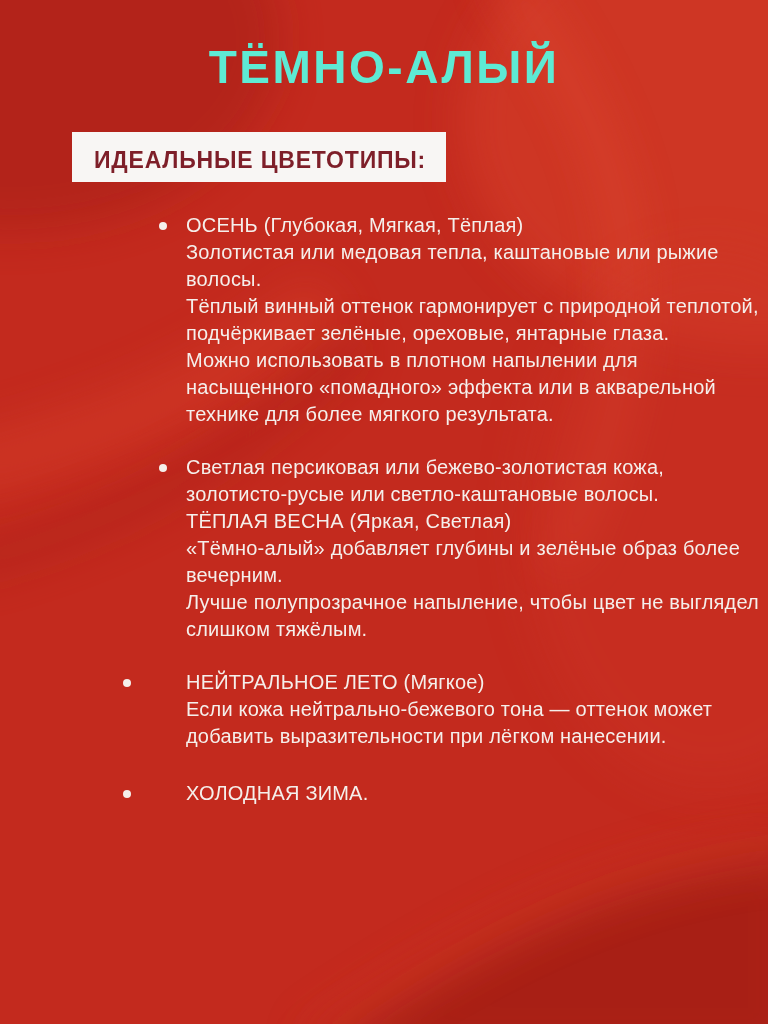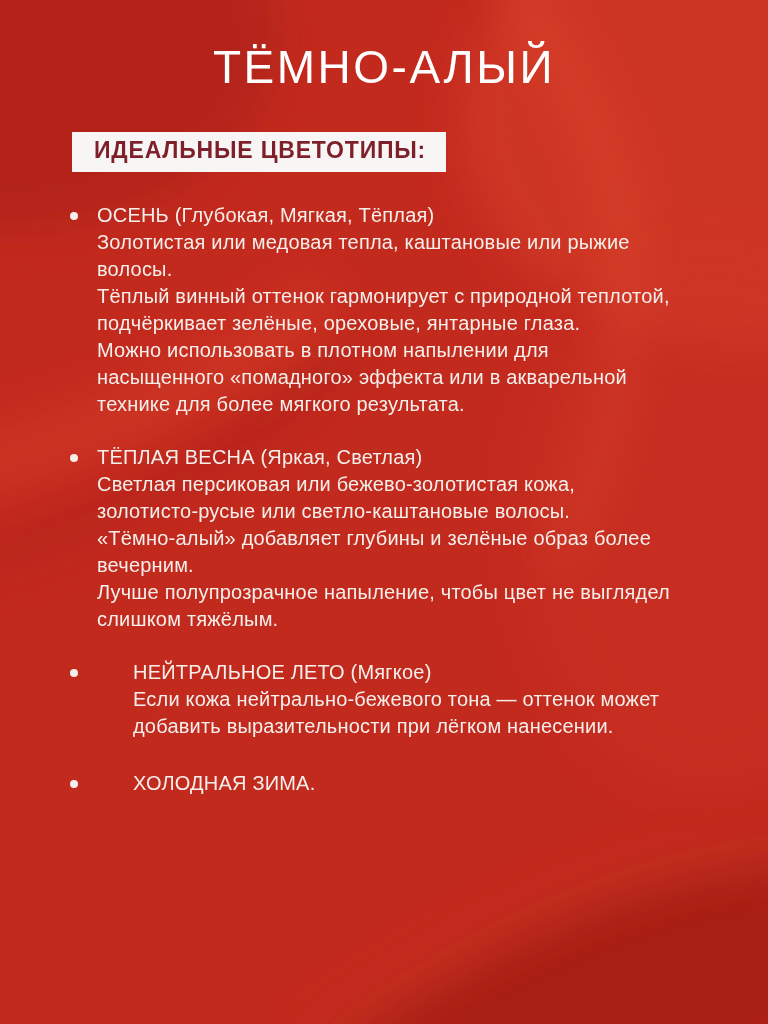--- a/index.html
+++ b/index.html
@@ -22,43 +22,44 @@
   }
   .content {
     position: relative;
     z-index: 1;
   }
   .page-title {
     margin: 0;
     padding-top: 40px;
     text-align: center;
     font-size: 46px;
-    font-weight: normal;
+    font-weight: bold;
     letter-spacing: 2.5px;
-    color: #ffffff;
+    color: #5eead4;
   }
   .label-box {
     display: inline-block;
     margin: 38px 0 0 72px;
     background: #f8f6f4;
     color: #7e1f29;
     font-size: 23px;
     font-weight: bold;
     letter-spacing: 0.8px;
-    padding: 5px 20px 8px 22px;
+    padding: 15px 20px 8px 22px;
   }
   .label-box.second { margin-top: 2px; }
   .items {
     margin: 30px 0 0 70px;
     padding: 0;
     list-style: none;
   }
   .item {
     display: flex;
     margin-bottom: 26px;
+    justify-content: flex-end;
   }
   .item:last-child { margin-bottom: 0; gap: 36px; }
   .bullet-dot {
     flex: none;
     width: 8px;
     height: 8px;
     border-radius: 50%;
     background: #f5efeb;
     margin: 10px 19px 0 0;
   }
@@ -108,22 +109,22 @@
           <p>ОСЕНЬ (Глубокая, Мягкая, Тёплая)</p>
           <p>Золотистая или медовая тепла, каштановые или рыжие волосы.</p>
           <p>Тёплый винный оттенок гармонирует с природной теплотой, подчёркивает зелёные, ореховые, янтарные глаза.</p>
           <p>Можно использовать в плотном напылении для насыщенного «помадного» эффекта или в акварельной технике для более мягкого результата.</p>
         </div>
       </li>
 
       <li class="item">
         <span class="bullet-dot"></span>
         <div class="item-text">
+          <p>Светлая персиковая или бежево-золотистая кожа, золотисто-русые или светло-каштановые волосы.</p>
           <p>ТЁПЛАЯ ВЕСНА (Яркая, Светлая)</p>
-          <p>Светлая персиковая или бежево-золотистая кожа, золотисто-русые или светло-каштановые волосы.</p>
           <p>«Тёмно-алый» добавляет глубины и зелёные образ более вечерним.</p>
           <p>Лучше полупрозрачное напыление, чтобы цвет не выглядел слишком тяжёлым.</p>
         </div>
       </li>
 
       <li class="item">
         <span class="bullet-dot"></span>
         <div class="item-text">
           <p>НЕЙТРАЛЬНОЕ ЛЕТО (Мягкое)</p>
           <p>Если кожа нейтрально-бежевого тона — оттенок может добавить выразительности при лёгком нанесении.</p>

